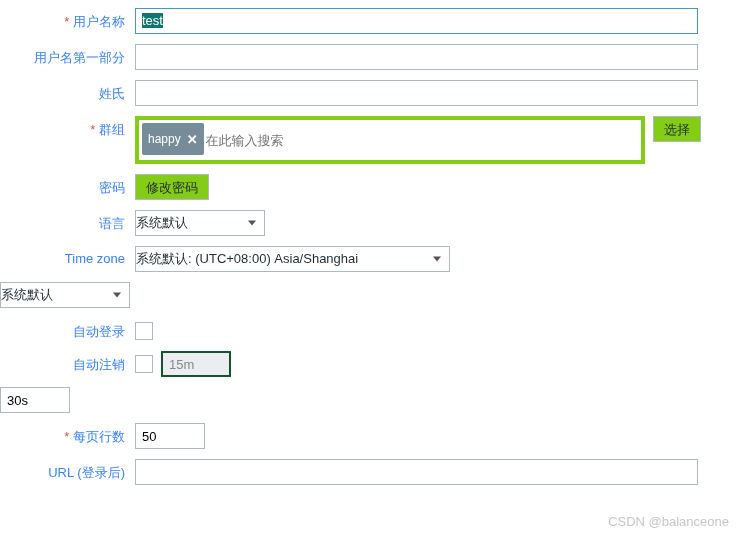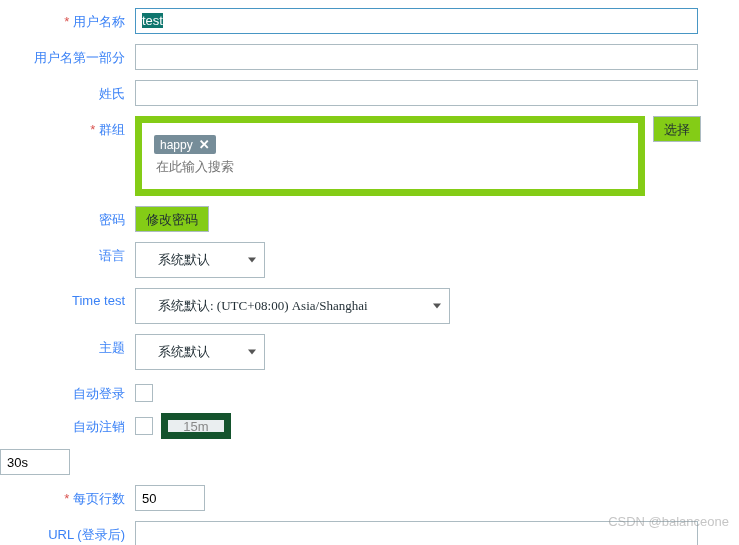--- a/index.html
+++ b/index.html
@@ -51,27 +51,26 @@
     }
     .text-input.highlighted {
       border: 1px solid #4796c4;
     }
     .text-input.highlighted .sel {
       background: #0f766e;
       color: #fff;
       margin-top: 19px;
     }
     .tag-box {
-      border: 7px solid #84cc16;
-      padding: 12px;
+      border: 4px solid #84cc16;
+      padding: 3px;
       flex: 1;
       max-width: 510px;
       min-height: 48px;
       display: flex;
-      flex-direction: column;
     }
     .tag {
       display: inline-flex;
       align-items: center;
       background: #768d99;
       color: #fff;
       padding: 2px 6px;
       border-radius: 2px;
       font-size: 12px;
       width: fit-content;
@@ -98,29 +97,28 @@
       font-size: 13px;
       cursor: pointer;
       height: 26px;
       color: #1f2c33;
     }
     .btn.select-btn {
       margin-left: 8px;
     }
     .select-input {
       border: 1px solid #acbbc2;
-      padding: 4px 24px 4px 22px;
-      font-size: 13px;
-      height: 36px;
+      padding: 4px 24px 4px 0;
+      font-size: 13px;
+      height: 26px;
       background: #fff;
       position: relative;
       cursor: pointer;
       display: inline-flex;
       align-items: center;
-      font-family: Liberation Serif, serif;
     }
     .select-input::after {
       content: "";
       position: absolute;
       right: 8px;
       top: 50%;
       transform: translateY(-50%);
       border-left: 4px solid transparent;
       border-right: 4px solid transparent;
       border-top: 5px solid #555;
@@ -129,27 +127,27 @@
     .select-lg { width: 315px; }
     .checkbox {
       width: 18px;
       height: 18px;
       border: 1px solid #acbbc2;
       background: #fff;
       margin-top: 4px;
       cursor: pointer;
     }
     .disabled-input {
-      border: 7px solid #14532d;
+      border: 2px solid #14532d;
       background: #eaeef0;
       color: #888;
       padding: 4px 6px;
       height: 26px;
       width: 70px;
-      text-align: center;
+      text-align: left;
       font-size: 13px;
       margin-left: 8px;
     }
     .small-input {
       border: 1px solid #acbbc2;
       padding: 1px 6px;
       height: 26px;
       width: 70px;
       font-size: 13px;
       background: #fff;
@@ -213,30 +211,29 @@
 <div class="form-row">
   <label class="form-label">语言</label>
   <div class="form-control-wrap">
     <div class="select-input select-sm">
       <span>系统默认</span>
     </div>
   </div>
 </div>
 
 <div class="form-row">
-  <label class="form-label">Time test</label>
+  <label class="form-label">Time zone</label>
   <div class="form-control-wrap">
     <div class="select-input select-lg">
       <span>系统默认: (UTC+08:00) Asia/Shanghai</span>
     </div>
   </div>
 </div>
 
 <div class="form-row">
-  <label class="form-label">主题</label>
   <div class="form-control-wrap">
     <div class="select-input select-sm">
       <span>系统默认</span>
     </div>
   </div>
 </div>
 
 <div class="form-row">
   <label class="form-label">自动登录</label>
   <div class="form-control-wrap">

